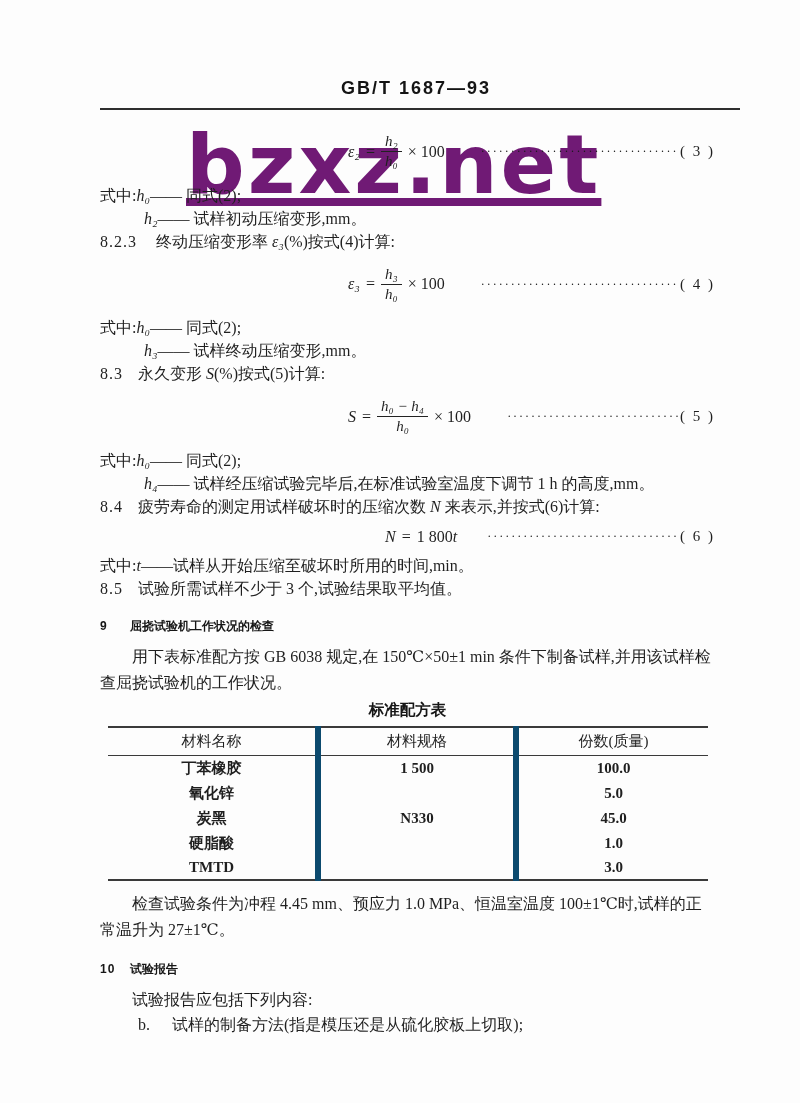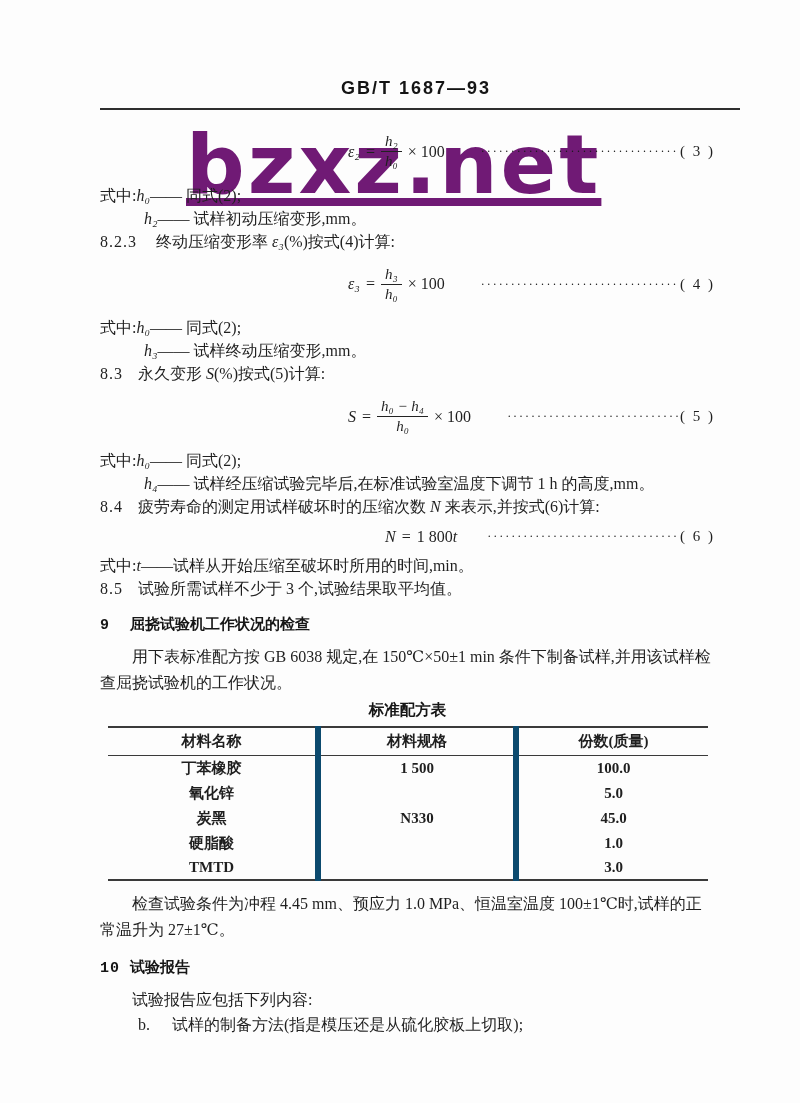--- a/index.html
+++ b/index.html
@@ -54,38 +54,38 @@
   .formula .mop{margin:0 6px;}
   .frac{display:inline-block;text-align:center;vertical-align:middle;font-size:15px;line-height:1.15;}
   .frac .num{display:block;border-bottom:1px solid #222;padding:0 4px 1px;}
   .frac .den{display:block;padding-top:1px;}
   .leader{
     flex:1;overflow:hidden;white-space:nowrap;
     text-align:right;font-size:12px;letter-spacing:2px;color:#1a1a1a;
     margin:0 2px 0 30px;
   }
   .eq-label{white-space:nowrap;letter-spacing:2px;font-size:15px;}
-  .heading{font-weight:bold;font-size:15px;margin:14px 0 6px;line-height:24px;
-    font-family:Liberation Mono, monospace;color:#161616;}
+  .heading{font-weight:bold;font-size:12px;margin:14px 0 6px;line-height:24px;
+    font-family:Liberation Sans, sans-serif;color:#161616;}
   .heading .sec-num{min-width:30px;}
   .para{line-height:26px;text-indent:32px;margin:2px 0;}
   .table-title{
     text-align:center;font-weight:bold;margin:4px 0 5px;
     font-family:"Liberation Sans","DejaVu Sans",sans-serif;font-size:15.5px;color:#161616;
   }
   table.recipe{
     border-collapse:collapse;
     margin-left:8px;
     width:600px;
     border-top:2px solid #3a3a3a;
     border-bottom:2px solid #3a3a3a;
     font-size:15px;
   }
   table.recipe th{
-    font-weight:bold;border-bottom:1.5px solid #3a3a3a;
+    font-weight:normal;border-bottom:1.5px solid #3a3a3a;
     padding:4px 6px;height:18px;
   }
   table.recipe td{padding:3px 6px;height:17px;text-align:center;font-weight:bold;}
   table.recipe th{text-align:center;}
   table.recipe th+th, table.recipe td+td{border-left:6px solid #0c4a6e;}
   table.recipe col.c1{width:35%;} table.recipe col.c2{width:33%;} table.recipe col.c3{width:32%;}
   .after-table{margin-top:10px;}
 </style>
 </head>
 <body>

